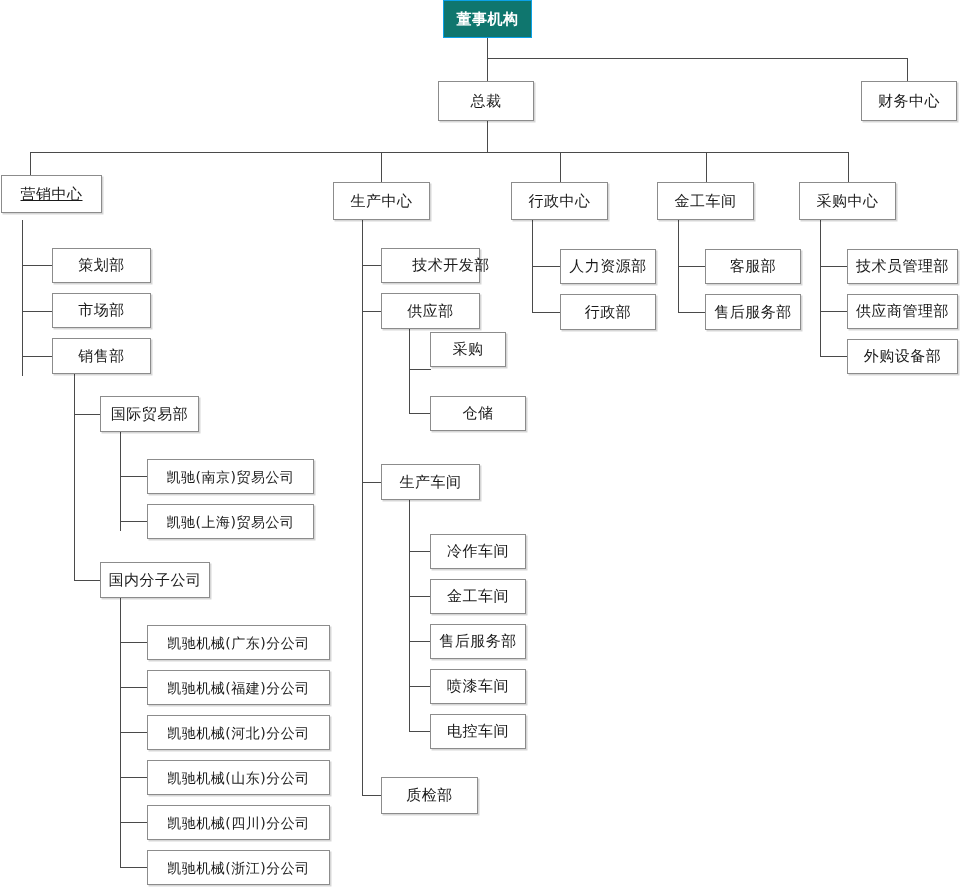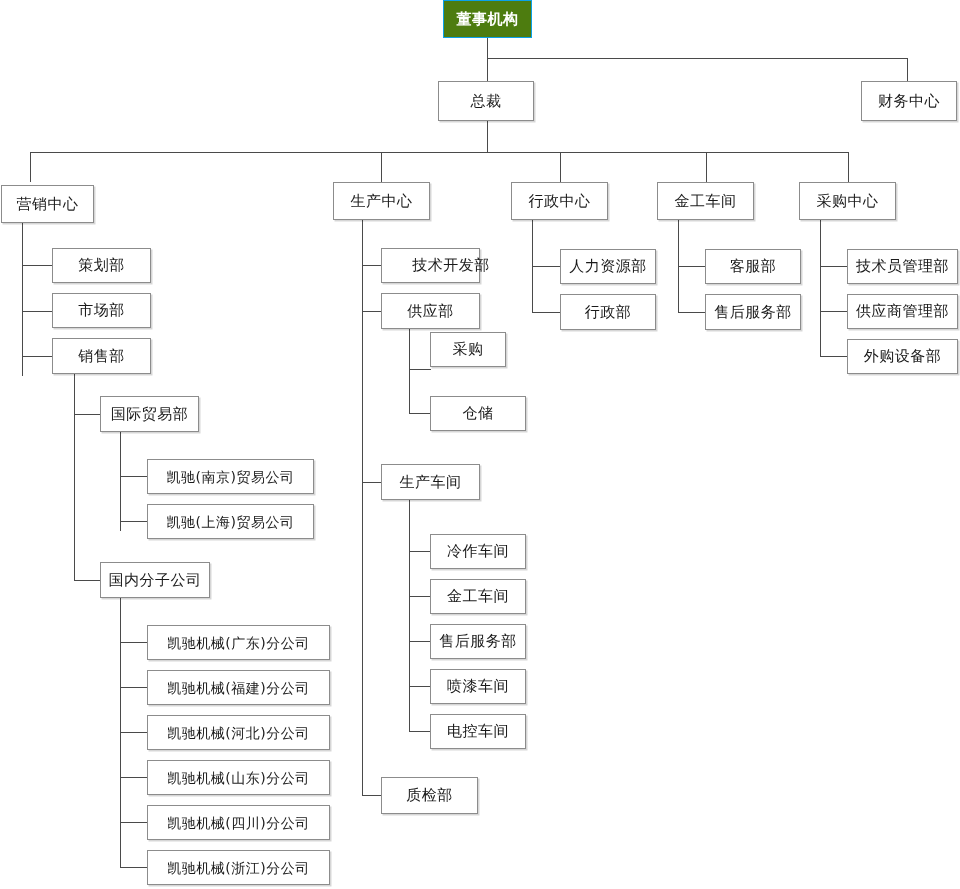--- a/index.html
+++ b/index.html
@@ -27,21 +27,21 @@
     border: 1px solid #8c8c8c;
     box-shadow: 1.5px 1.5px 0 rgba(0,0,0,0.16);
     color: #1a1a1a;
     font-size: 15px;
     line-height: 1;
     letter-spacing: 0.5px;
     white-space: nowrap;
     z-index: 3;
   }
   .node.root {
-    background: #4d7c0f;
+    background: #0f766e;
     border-color: #0ba1e8;
     color: #ffffff;
     box-shadow: none;
     font-weight: bold;
   }
   .node.small {
     font-size: 14px;
   }
   .line {
     position: absolute;
@@ -117,21 +117,21 @@
 
   <div class="line v" style="left:820px; top:220px; height:137px;"></div>
   <div class="line h" style="left:820px; top:266px; width:28px;"></div>
   <div class="line h" style="left:820px; top:311px; width:28px;"></div>
   <div class="line h" style="left:820px; top:356px; width:28px;"></div>
 
   <div class="node root" style="left:443px; top:0px; width:89px; height:38px;">董事机构</div>
   <div class="node" style="left:438px; top:81px; width:96px; height:40px;">总裁</div>
   <div class="node" style="left:861px; top:81px; width:96px; height:40px;">财务中心</div>
 
-  <div class="node" style="left:1px; top:185px; width:93px; height:38px;">营销中心</div>
+  <div class="node" style="left:1px; top:175px; width:101px; height:38px;text-decoration:underline;">营销中心</div>
   <div class="node" style="left:333px; top:182px; width:97px; height:38px;">生产中心</div>
   <div class="node" style="left:511px; top:182px; width:97px; height:38px;">行政中心</div>
   <div class="node" style="left:657px; top:182px; width:97px; height:38px;">金工车间</div>
   <div class="node" style="left:799px; top:182px; width:97px; height:38px;">采购中心</div>
 
   <div class="node" style="left:52px; top:248px; width:99px; height:35px;">策划部</div>
   <div class="node" style="left:52px; top:293px; width:99px; height:35px;">市场部</div>
   <div class="node" style="left:52px; top:338px; width:99px; height:36px;">销售部</div>
 
   <div class="node" style="left:100px; top:396px; width:99px; height:36px;">国际贸易部</div>

